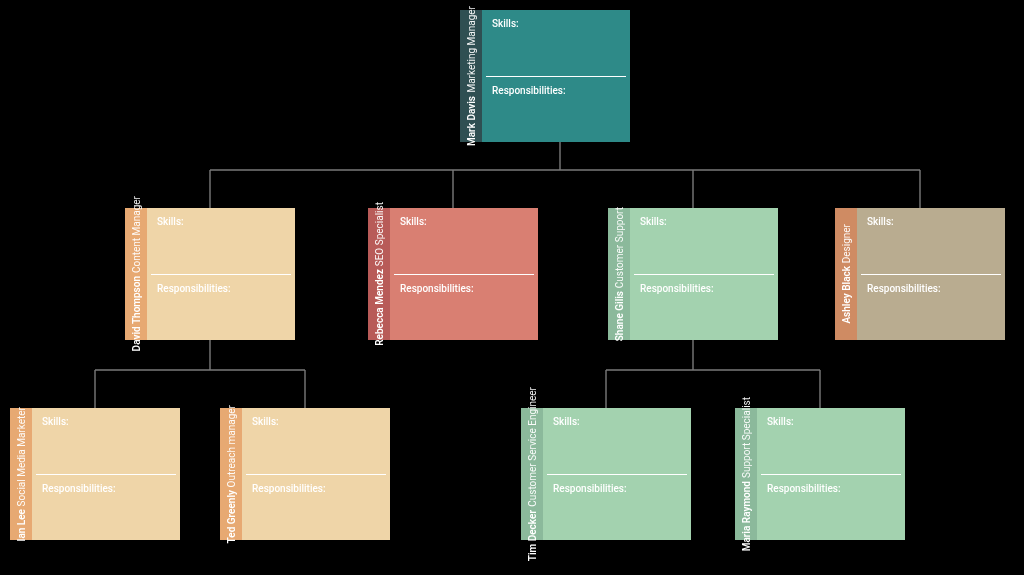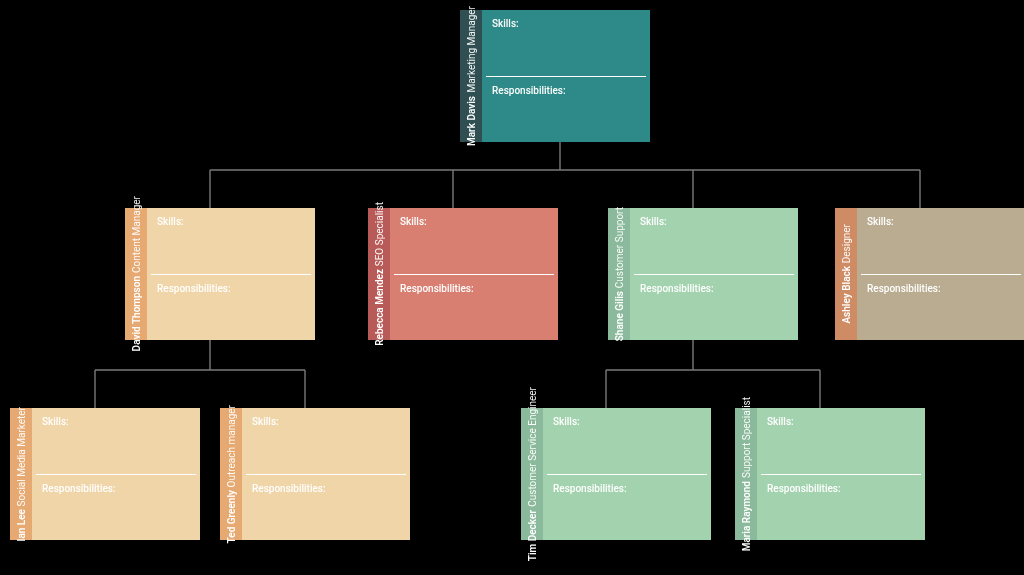--- a/index.html
+++ b/index.html
@@ -29,21 +29,21 @@
     writing-mode: vertical-rl;
     transform: rotate(180deg);
     color: #fff;
     font-size: 10px;
     line-height: 1.1;
     white-space: nowrap;
   }
   .side-tab .name { font-weight: 600; margin-top: 3px; }
   .side-tab .role { font-weight: 400; opacity: 0.95; }
   .body {
-    width: 168px;
+    width: 148px;
     display: flex;
     flex-direction: column;
     box-sizing: border-box;
     position: relative;
   }
   .body .section {
     flex: 1;
     padding: 8px 10px;
     color: #fff;
     font-size: 10px;

